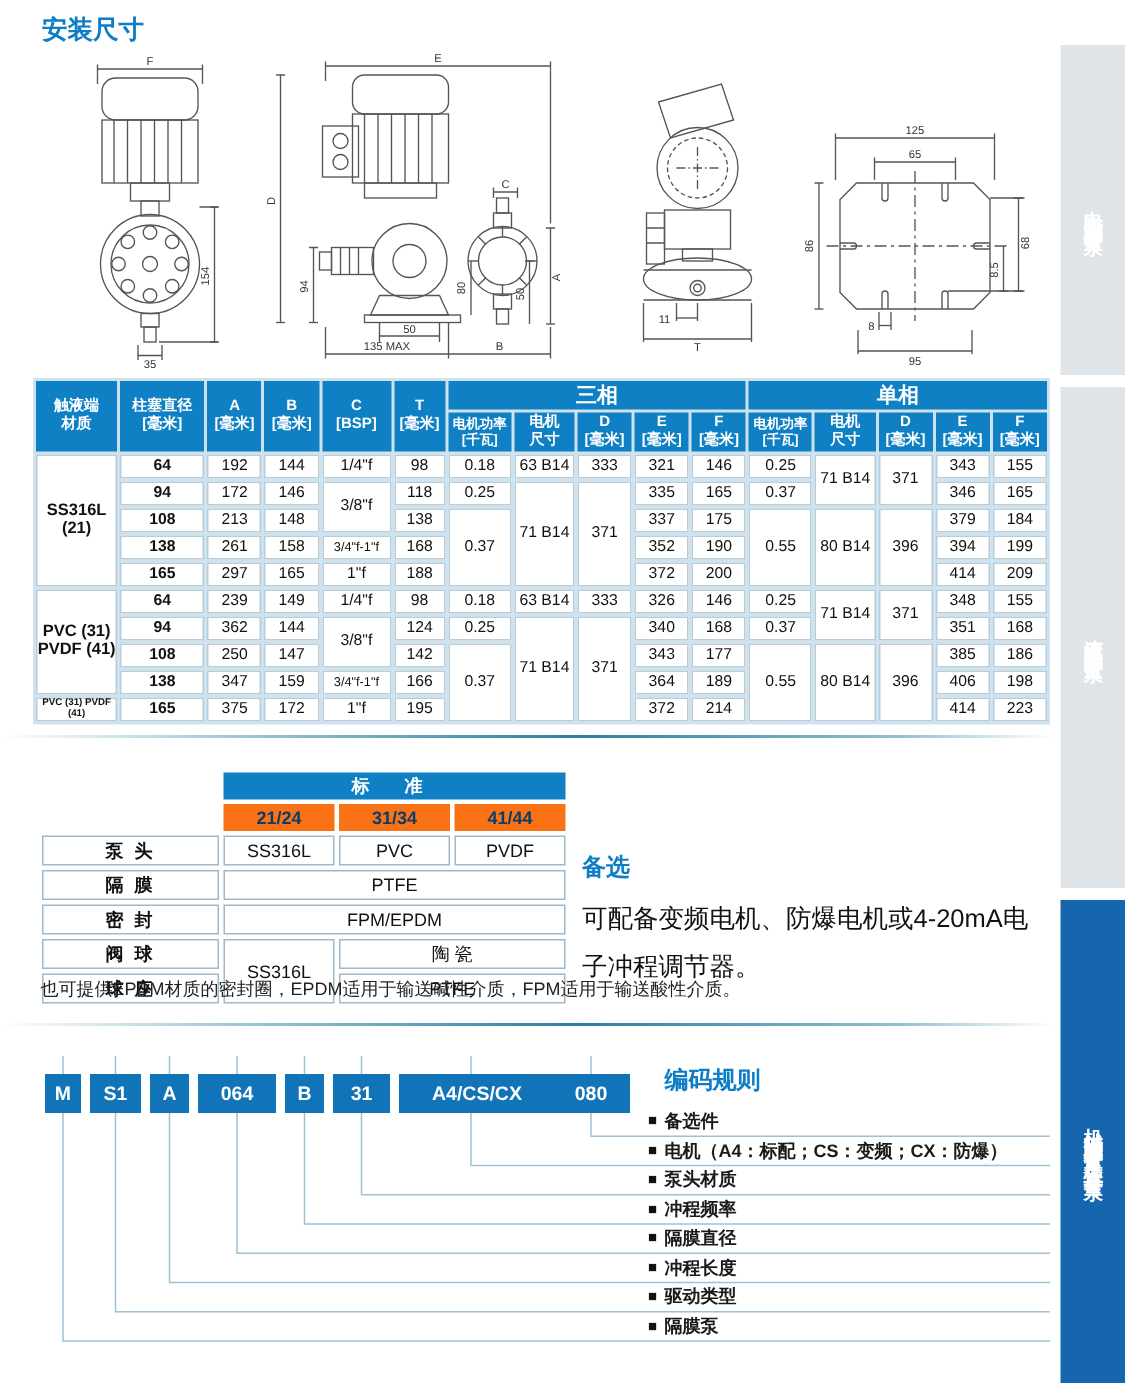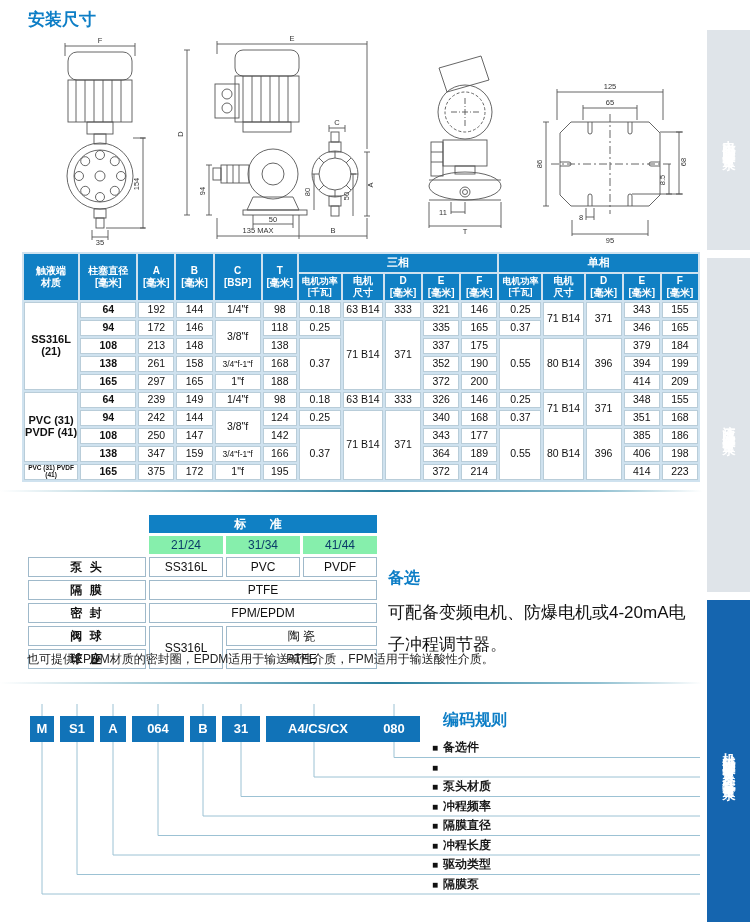--- a/index.html
+++ b/index.html
@@ -15,35 +15,35 @@
   .side-seg span{writing-mode:vertical-rl;text-orientation:upright;font-size:13px;font-weight:bold;
                  color:#ffffff;letter-spacing:3px;}
   .seg-light{background:#dfe4e9;}
   .seg-dark{background:#1565af;}
   
   table.dim{position:absolute;left:22px;top:252px;width:678px;border-collapse:separate;border-spacing:2px;
             background:#cfe2ef;table-layout:fixed;}
   table.dim th{background:#1080c4;color:#fff;font-size:10px;font-weight:bold;padding:1px 0;
                white-space:pre-line;line-height:1.2;text-align:center;}
   table.dim th.f9{font-size:9px;}
-  table.dim th.ph{font-size:11px;height:16px;}
+  table.dim th.ph{font-size:14px;height:16px;}
   table.dim td{background:#fff;border:1px solid #b9cdd9;text-align:center;font-size:10.5px;
                height:14px;padding:0;line-height:1.05;color:#111;}
   table.dim td.mat{font-weight:bold;font-size:11px;white-space:pre-line;}
   table.dim td.tiny{font-size:6.5px;font-weight:bold;}
   table.dim td.b{font-weight:bold;}
   table.dim td.sm{font-size:8.5px;}
   
   .divider{position:absolute;left:0;width:702px;height:2px;
            background:linear-gradient(90deg,rgba(255,255,255,0) 0%,#a8cdd9 20%,#2a7f9e 55%,#8fbfd0 85%,rgba(255,255,255,0) 100%);}
   
   table.std{position:absolute;left:25px;top:512px;border-collapse:separate;border-spacing:3px;table-layout:fixed;}
   table.std th,table.std td{text-align:center;font-size:12px;height:18px;padding:0 2px;}
   table.std th.mainh{background:#1080c4;color:#fff;font-weight:bold;letter-spacing:10px;}
-  table.std th.subh{background:#86efac;color:#0b3c68;font-weight:normal;}
+  table.std th.subh{background:#f97316;color:#0b3c68;font-weight:bold;}
   table.std td{background:#fff;border:1px solid #9fb9ca;}
   table.std td.lbl{font-weight:bold;letter-spacing:2px;}
   table.std th.e,table.std td.e{background:transparent;border:none;}
   .seal-note{position:absolute;left:27px;top:651px;font-size:12px;color:#222;}
   
   .options{position:absolute;left:388px;top:568px;width:300px;}
   .options h3{margin:0 0 8px 0;font-size:16px;font-weight:bold;color:#0d7ec6;}
   .options p{margin:0;font-size:17px;line-height:1.9;color:#111;}
   
   .code-section{position:absolute;left:0;top:700px;width:750px;height:222px;}
@@ -392,21 +392,21 @@
           <td>326</td>
           <td>146</td>
           <td>0.25</td>
           <td rowspan="2">71 B14</td>
           <td rowspan="2">371</td>
           <td>348</td>
           <td>155</td>
         </tr>
         <tr>
           <td class="b">94</td>
-          <td>242</td>
+          <td>362</td>
           <td>144</td>
           <td rowspan="2">3/8"f</td>
           <td>124</td>
           <td>0.25</td>
           <td rowspan="4">71 B14</td>
           <td rowspan="4">371</td>
           <td>340</td>
           <td>168</td>
           <td>0.37</td>
           <td>351</td>
@@ -538,20 +538,21 @@
     <div class="code-box" style="left:266px;width:104px;">A4/CS/CX</div>
     <div class="code-box" style="left:368px;width:52px;">080</div>
     <div class="code-title">编码规则</div>
     <div class="legend">
       <div class="legend-item">
           <span class="bullet">■</span>
           <span>备选件</span>
         </div>
       <div class="legend-item">
           <span class="bullet">■</span>
+          <span>电机（A4：标配；CS：变频；CX：防爆）</span>
         </div>
       <div class="legend-item">
           <span class="bullet">■</span>
           <span>泵头材质</span>
         </div>
       <div class="legend-item">
           <span class="bullet">■</span>
           <span>冲程频率</span>
         </div>
       <div class="legend-item">

